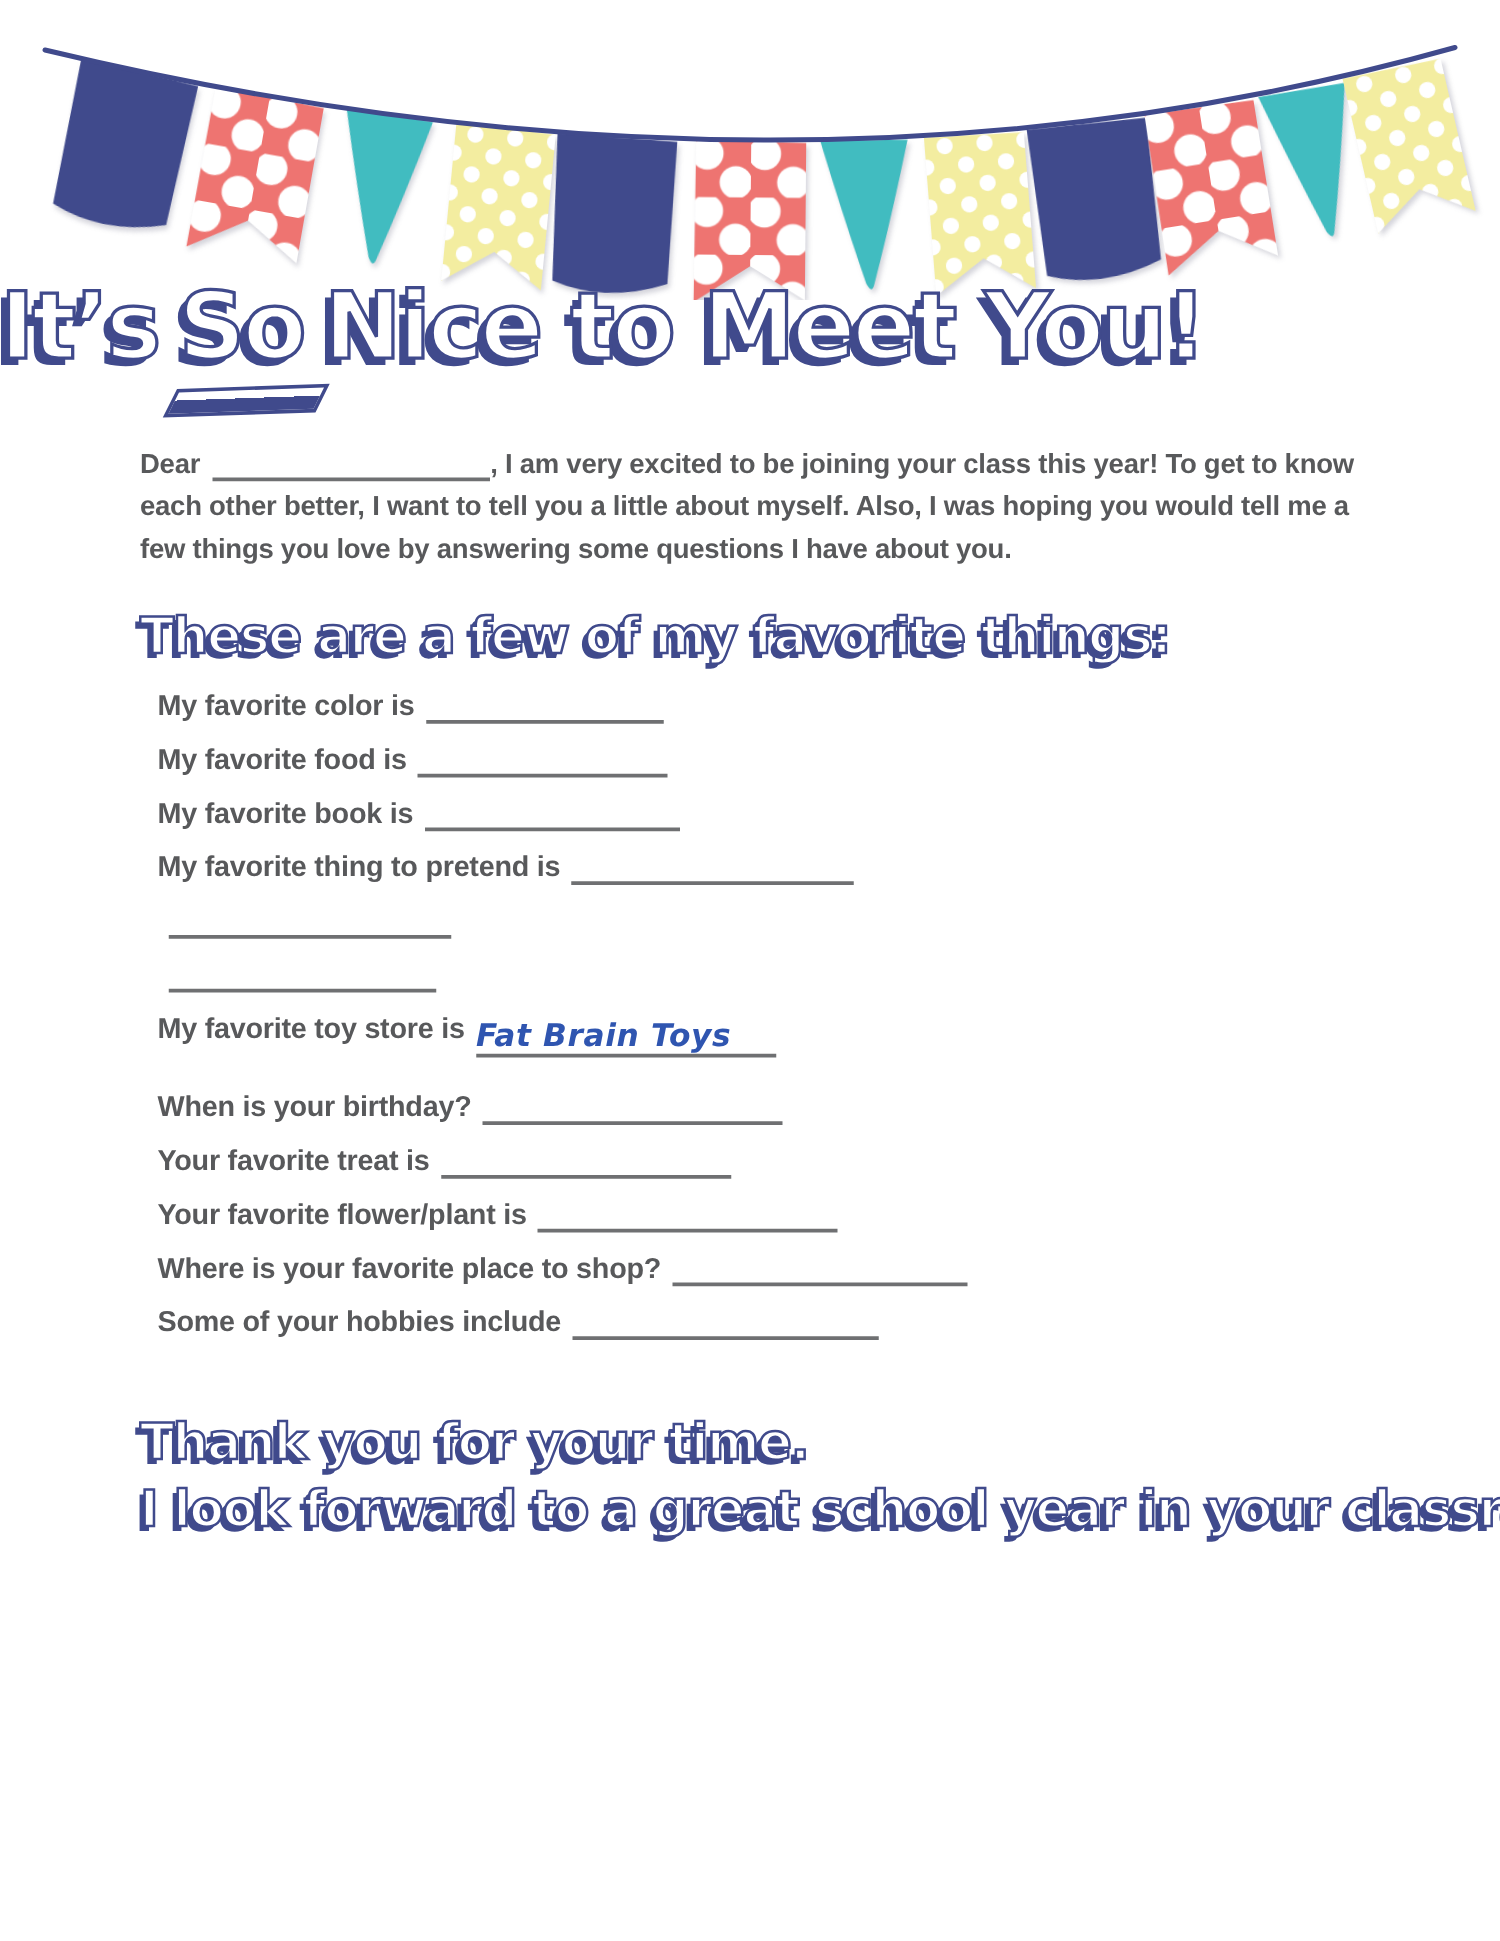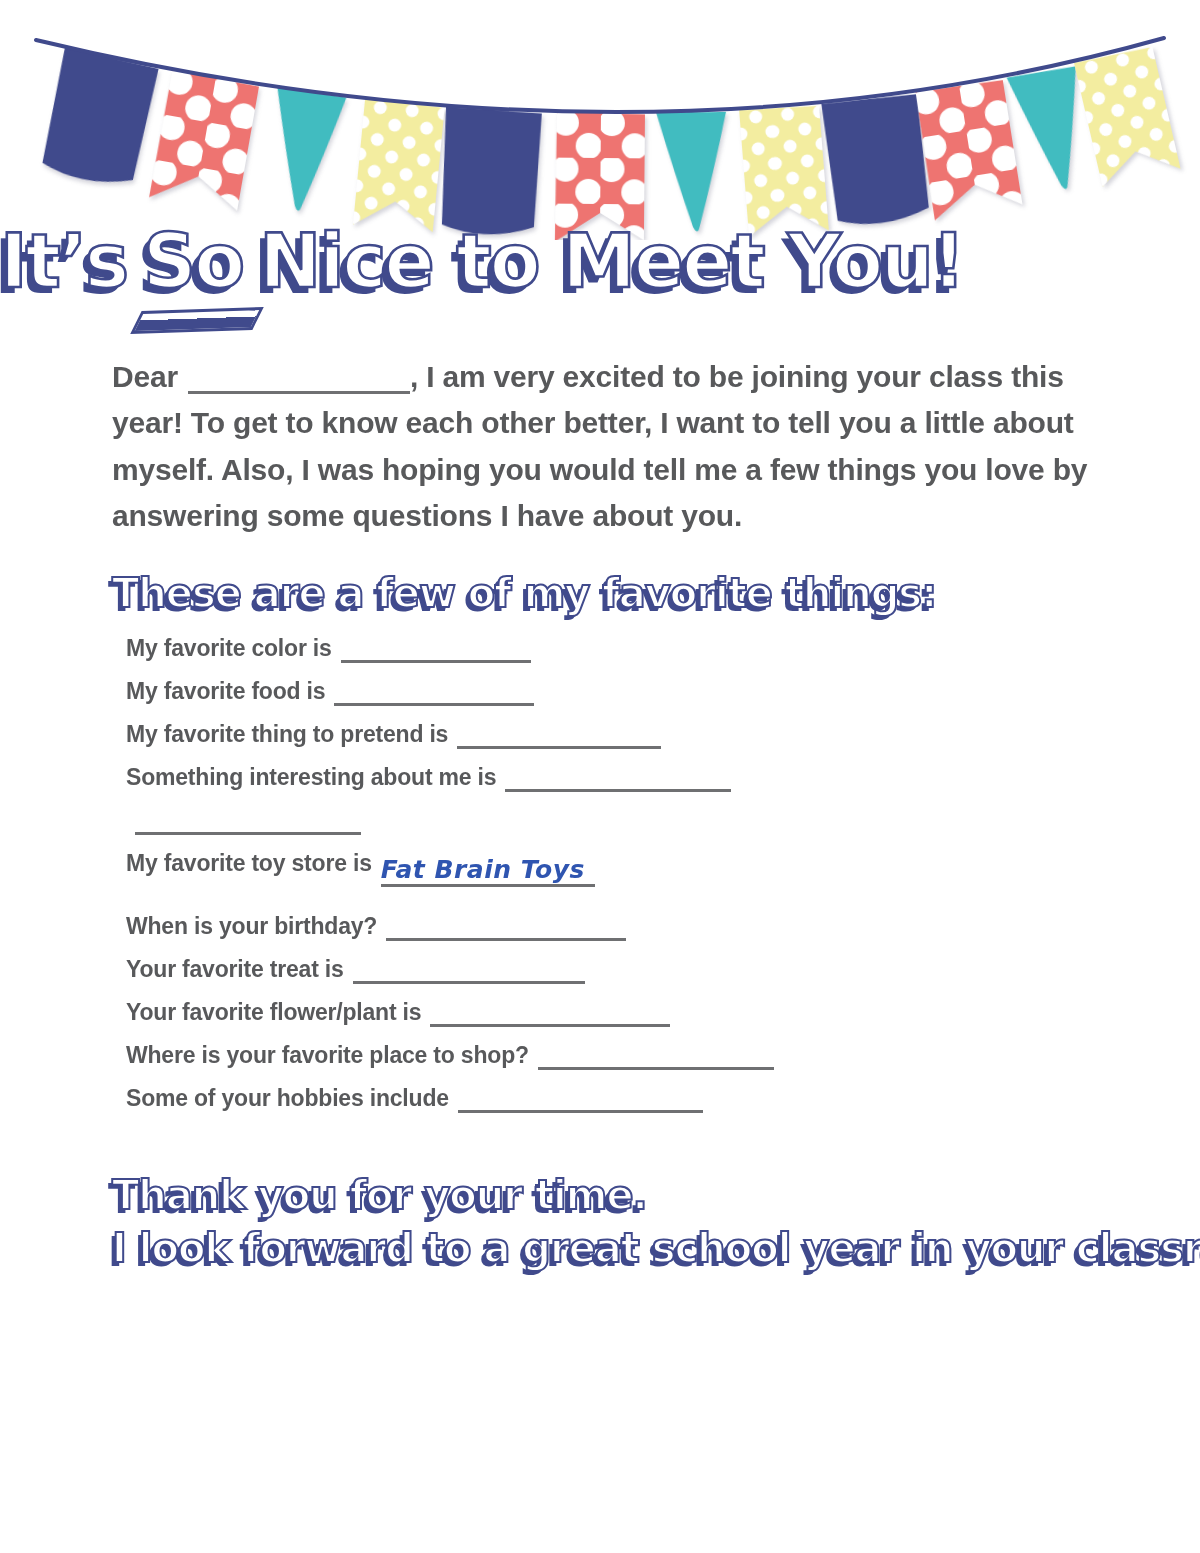--- a/index.html
+++ b/index.html
@@ -66,21 +66,21 @@
     margin-left:112px;
     white-space:nowrap;
   }
   .closing1{font-size:42px;letter-spacing:-1px;text-align:left;margin-left:0;}
   .closing2{font-size:35px;letter-spacing:-1.5px;text-align:center;margin-left:0;}
 
   
   .intro{
     margin:52px 0 0 112px;
     width:988px;
-    font-size:30px;
+    font-size:22px;
     font-weight:bold;
     line-height:1.55;
     letter-spacing:-0.2px;
   }
   .blank{
     display:inline-block;
     border-bottom:3px solid var(--line_gray);
     height:26px;
     vertical-align:-7px;
   }
@@ -162,22 +162,23 @@
   </svg>
 
   <h1 class="sketch"><span>It’s</span><span class="so">So</span><span>Nice to Meet You!</span></h1>
 
   <p class="intro"><span>Dear</span><span class="blank intro-blank"></span><span>, I am very excited to be joining your class this year! To get to know each other better, I want to tell you a little about myself. Also, I was hoping you would tell me a few things you love by answering some questions I have about you.</span></p>
 
   <h2 class="sketch mt-these">These are a few of my favorite things:</h2>
   <div class="q-section fav">
     <div class="q-row"><span>My favorite color is</span><span class="blank"></span></div>
     <div class="q-row"><span>My favorite food is</span><span class="blank"></span></div>
+    <div class="q-row"><span>My favorite book is</span><span class="blank"></span></div>
     <div class="q-row"><span>My favorite thing to pretend is</span><span class="blank"></span></div>
-    <div class="q-row"><span>Something interesting about me is</span><span class="blank"></span></div>
+    <div class="q-row"><span class="blank"></span></div>
     <div class="q-row"><span class="blank"></span></div>
     <div class="q-row"><span>My favorite toy store is</span><span class="blank"><span class="fill">Fat Brain Toys</span></span></div>
   </div>
 
   <div class="q-section know">
     <div class="q-row"><span>When is your birthday?</span><span class="blank"></span></div>
     <div class="q-row"><span>Your favorite treat is</span><span class="blank"></span></div>
     <div class="q-row"><span>Your favorite flower/plant is</span><span class="blank"></span></div>
     <div class="q-row"><span>Where is your favorite place to shop?</span><span class="blank"></span></div>
     <div class="q-row"><span>Some of your hobbies include</span><span class="blank"></span></div>

